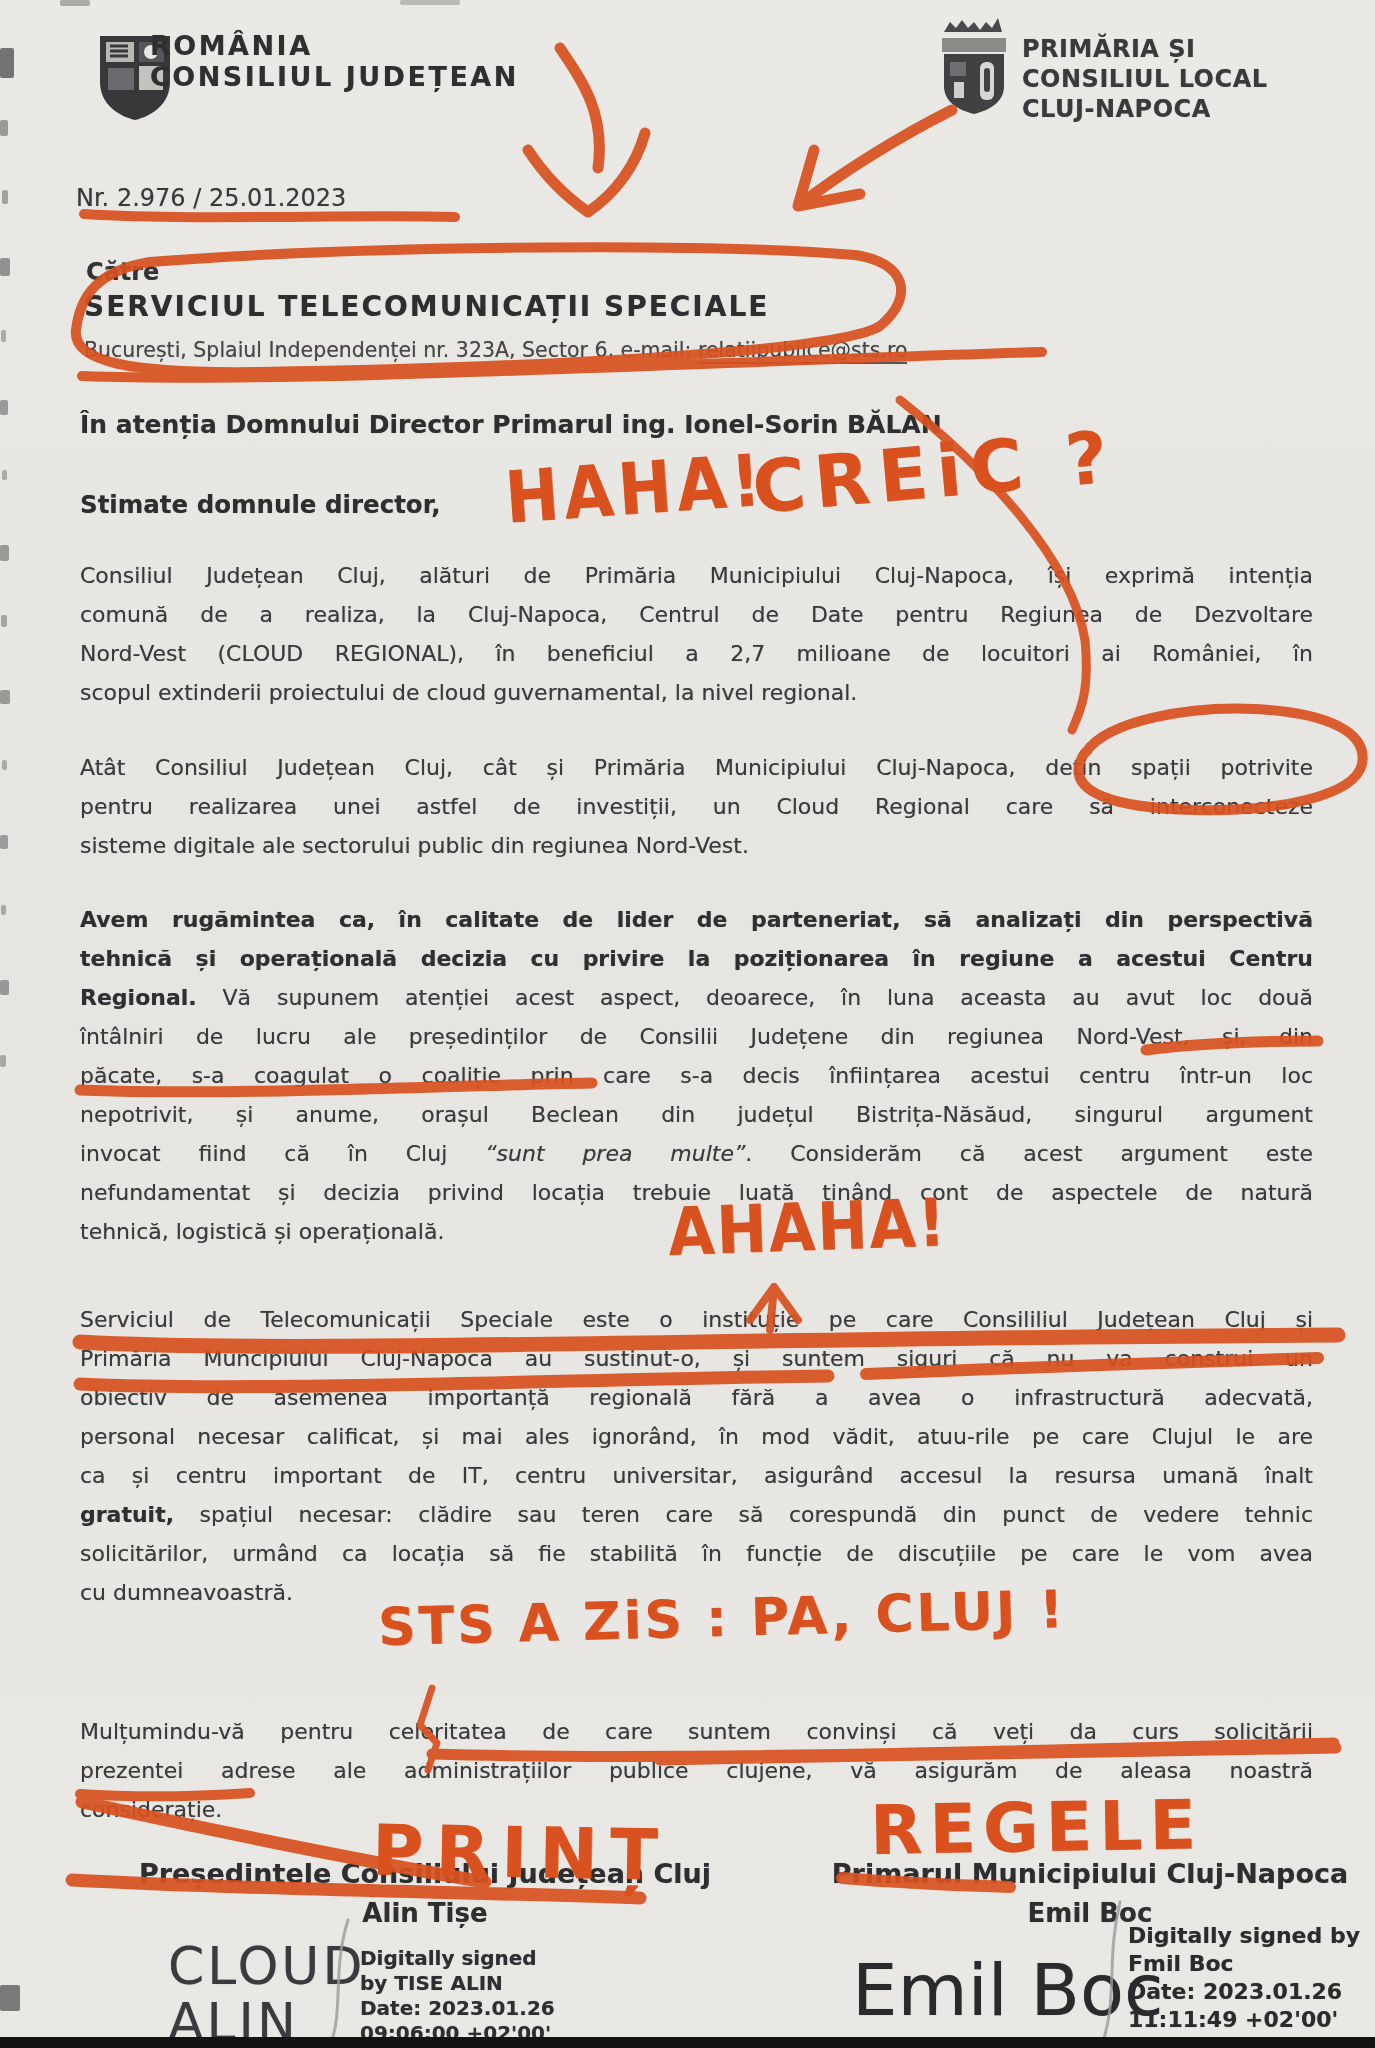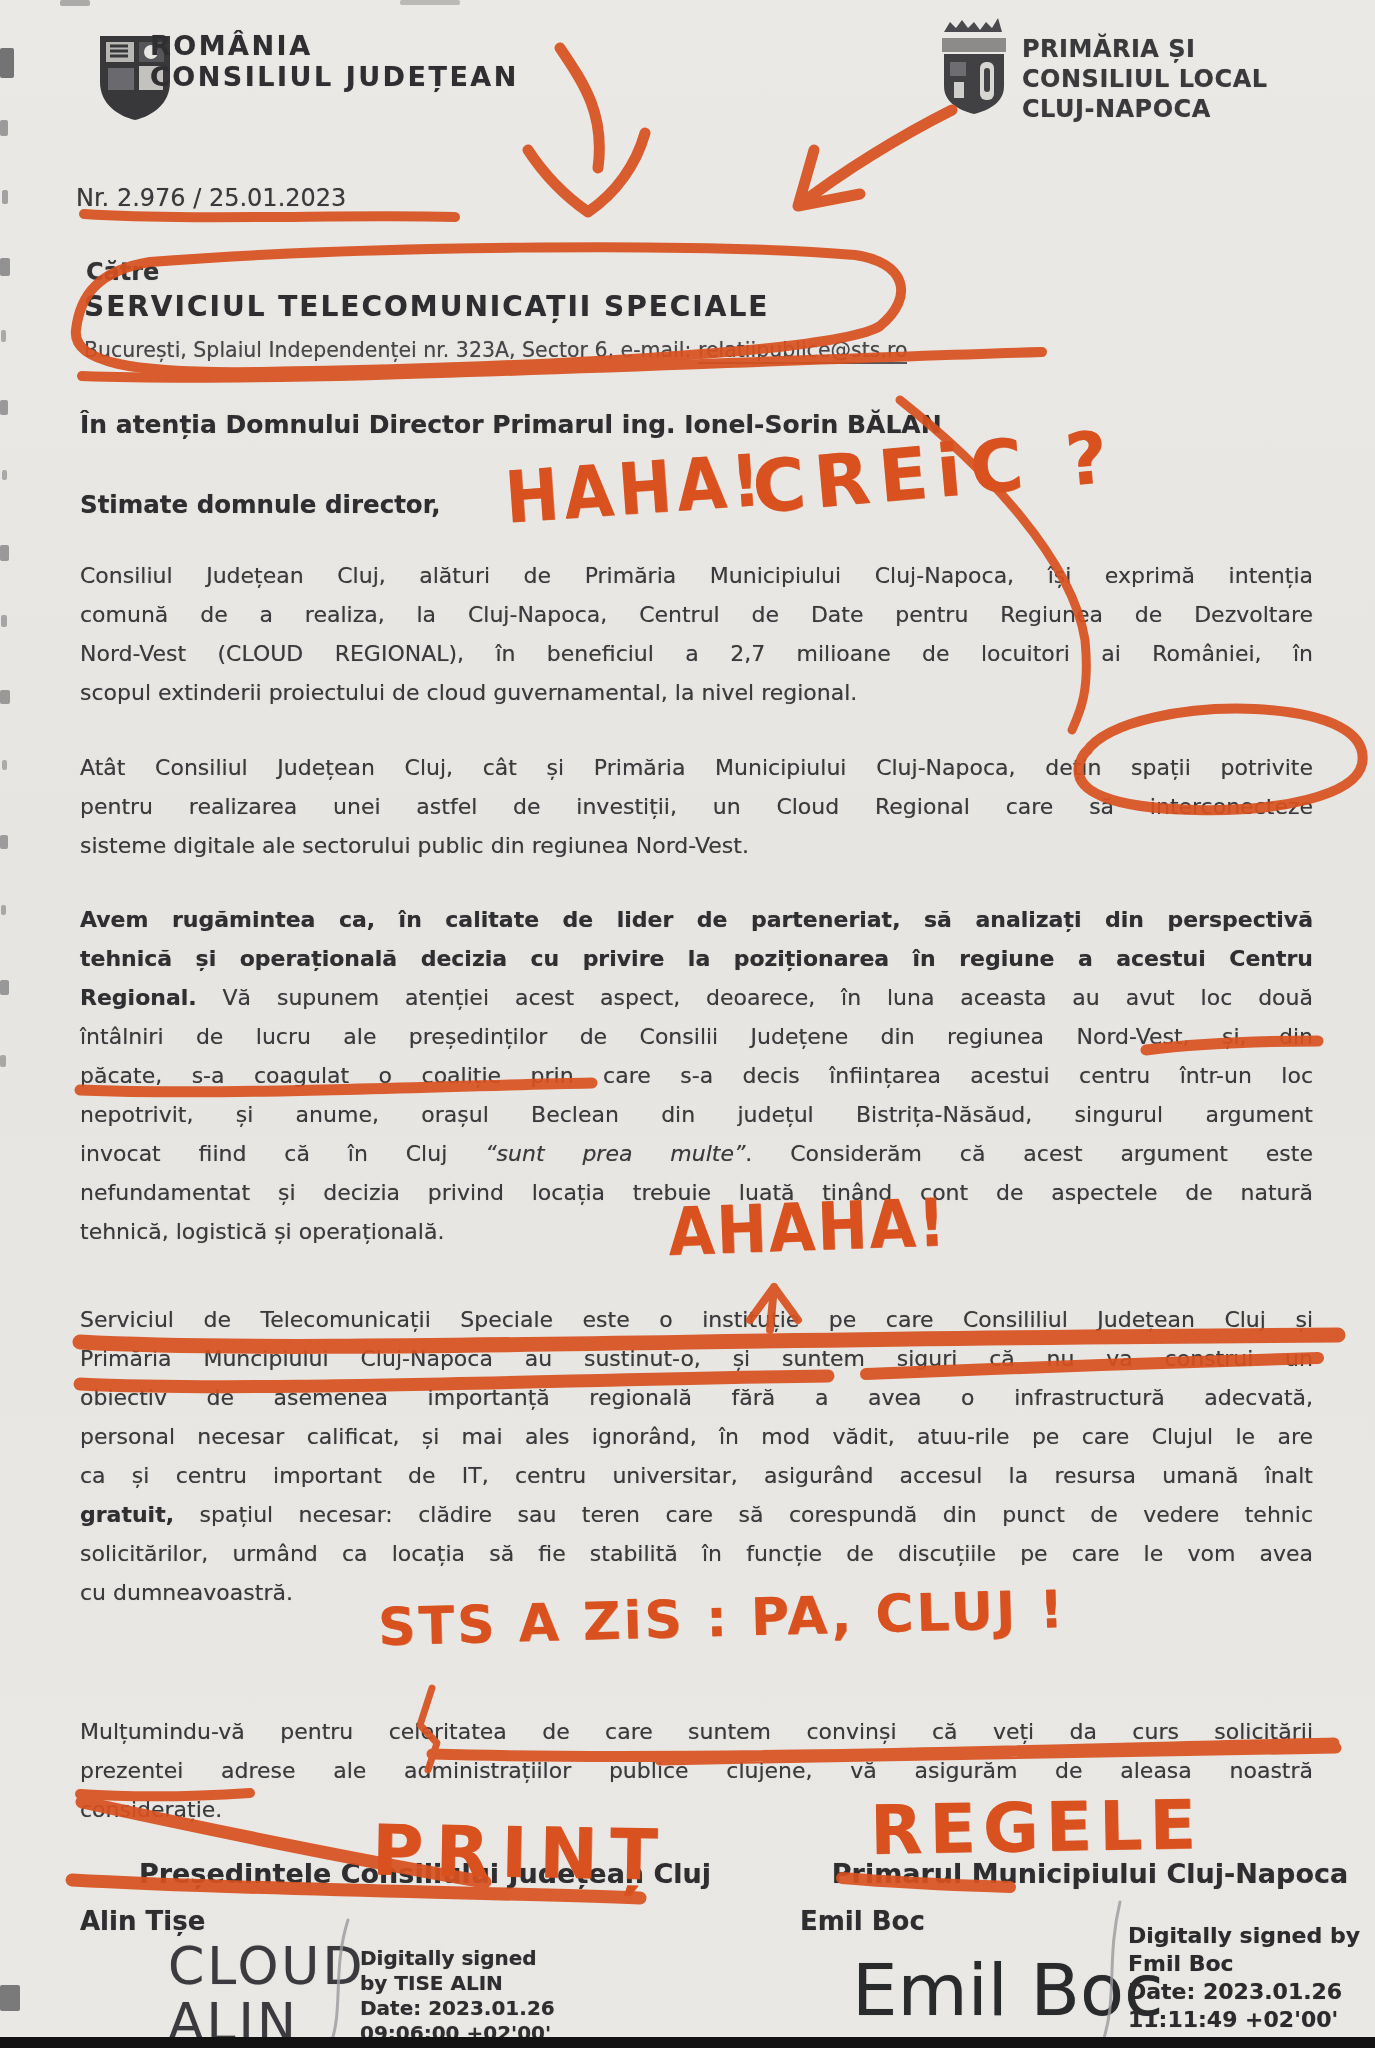--- a/index.html
+++ b/index.html
@@ -27,21 +27,21 @@
   .salut{left:80px;top:490px;font-size:24.5px;font-weight:bold;color:#2e2e31;}
   
   .para{left:80px;width:1233px;font-size:22px;line-height:39px;}
   .p1{top:556px;} .p2{top:748px;} .p3{top:900px;} .p4{top:1300px;} .p5{top:1712px;}
   .tline{white-space:nowrap;text-align:left;}
   .just{white-space:normal;text-align:justify;text-align-last:justify;}
   .b{font-weight:bold;color:#2f2f32;}
   .i{font-style:italic;}
   
   .sig-title{top:1858px;font-size:27px;font-weight:bold;color:#2e2e31;text-align:center;}
-  .sig-name{top:1898px;font-size:26px;font-weight:bold;color:#2e2e31;margin-top:8px;}
+  .sig-name{top:1898px;font-size:26px;font-weight:bold;color:#2e2e31;text-align:center;}
   .col-l{left:80px;width:690px;} .col-r{left:800px;width:580px;}
   .stamp-tise{left:168px;top:1938px;font-size:52px;line-height:56px;letter-spacing:3px;color:#3b3b3f;}
   .dig-left{left:360px;top:1946px;font-size:20px;line-height:25px;font-weight:bold;color:#2e2e30;}
   .stamp-emil{left:852px;top:1948px;font-size:72px;color:#292a2c;}
   .dig-right{left:1128px;top:1922px;font-size:22px;line-height:28px;font-weight:bold;color:#2b2b2d;}
   
   .hw{position:absolute;font-weight:bold;color:#d8511f;white-space:nowrap;
     text-shadow:0.6px 0.4px 0 rgba(216,81,31,0.65);}
   .hw-haha{left:505px;top:452px;font-size:64px;letter-spacing:5px;transform:rotate(-4deg) scaleY(1.12);}
   .hw-creic{left:752px;top:430px;font-size:72px;letter-spacing:9px;transform:rotate(-5deg);}

